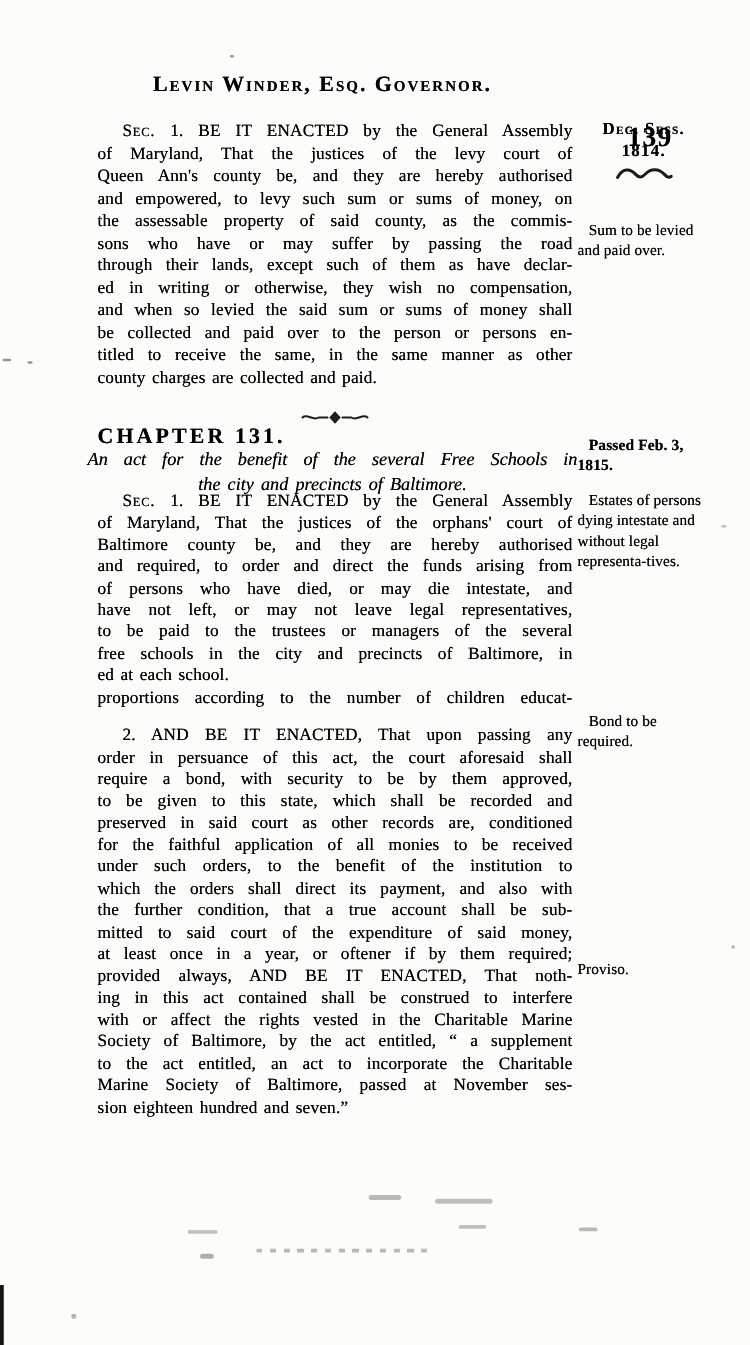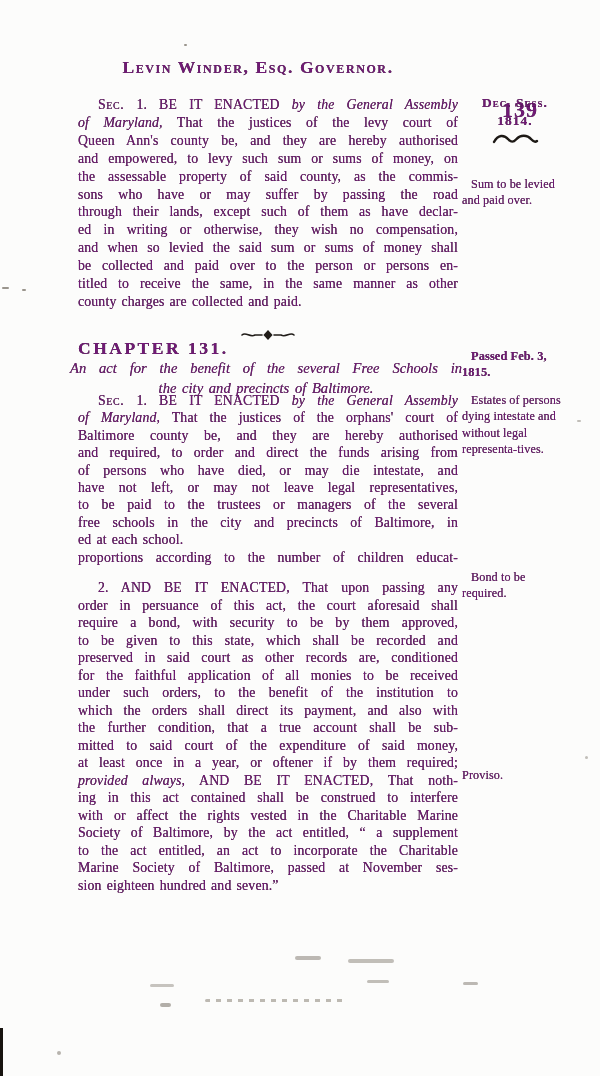--- a/index.html
+++ b/index.html
@@ -1,20 +1,20 @@
 <!DOCTYPE html>
 <html><head>
 <meta charset="utf-8">
 <style>
   html,body{margin:0;padding:0;background:#e8e8e6;}
   .page{
     position:relative;width:600px;height:1076px;margin:0 auto;
     background:#fcfcfb;overflow:hidden;
     font-family:"Liberation Serif","DejaVu Serif",serif;
-    color:#701a75;
+    color:#000000;
     -webkit-font-smoothing:antialiased;
   }
   
   .header-title{
     position:absolute;left:78px;top:57px;width:360px;
     text-align:center;font-size:17.5px;font-variant:small-caps;
     letter-spacing:1.6px;font-weight:600;
     text-shadow:0 0 .4px rgba(20,16,12,.85);
   }
   .page-number{
@@ -29,21 +29,21 @@
     text-shadow:0 0 .45px rgba(25,20,15,.9);}
   .para .line{
     text-align:justify;text-align-last:justify;
     white-space:normal;overflow:visible;
   }
   .para .line.last{text-align-last:left;}
   .para .line.indent{text-indent:20px;}
   #para1 .line{line-height:17.9px;}
   #para2 .line{line-height:17.4px;}
   #para3 .line{line-height:17.5px;}
-  .i{font-style:italic;}
+  .i{}
   .sc{font-variant:small-caps;letter-spacing:.6px;}
   
   .ornament-wrap{position:absolute;left:78px;top:327px;width:380px;text-align:center;}
   .chapter-heading{
     position:absolute;left:78px;top:338px;width:380px;text-align:left;
     font-size:17.5px;font-weight:700;letter-spacing:2.5px;
     text-shadow:0 0 .5px rgba(20,16,12,.9);
   }
   .act{position:absolute;left:70px;top:359px;width:392px;font-size:14.6px;
     word-spacing:2px;text-shadow:0 0 .4px rgba(25,20,15,.85);}

